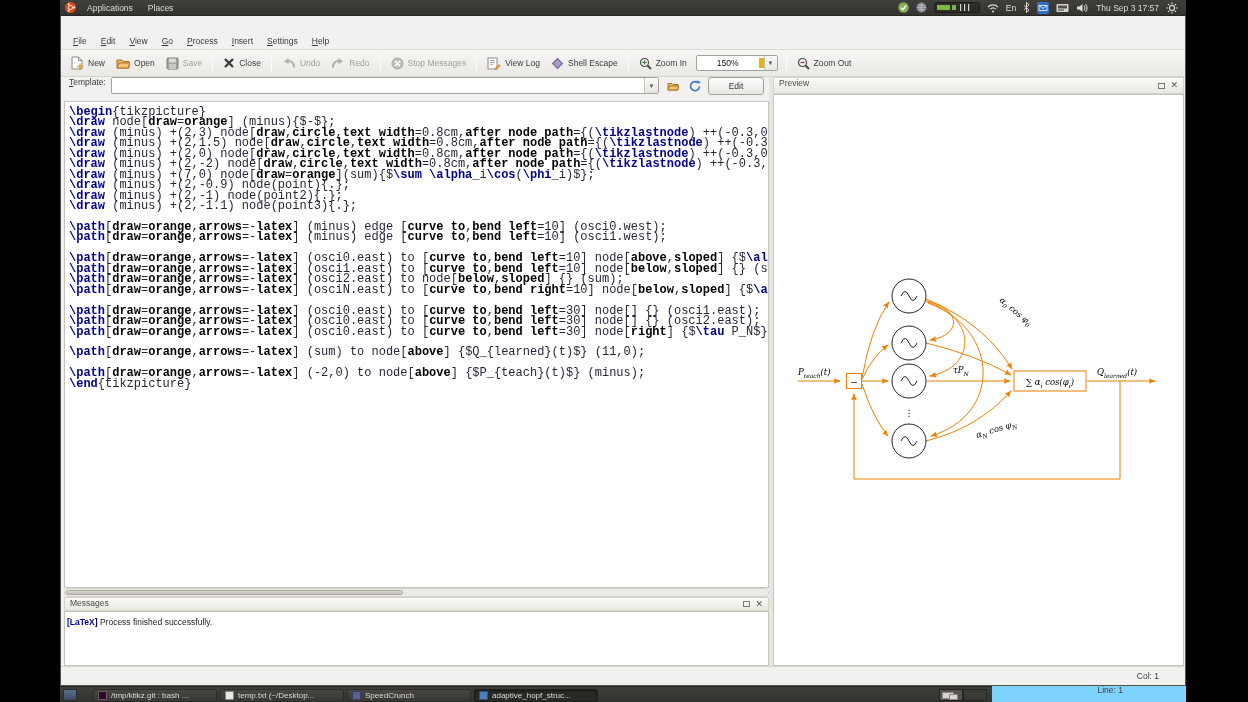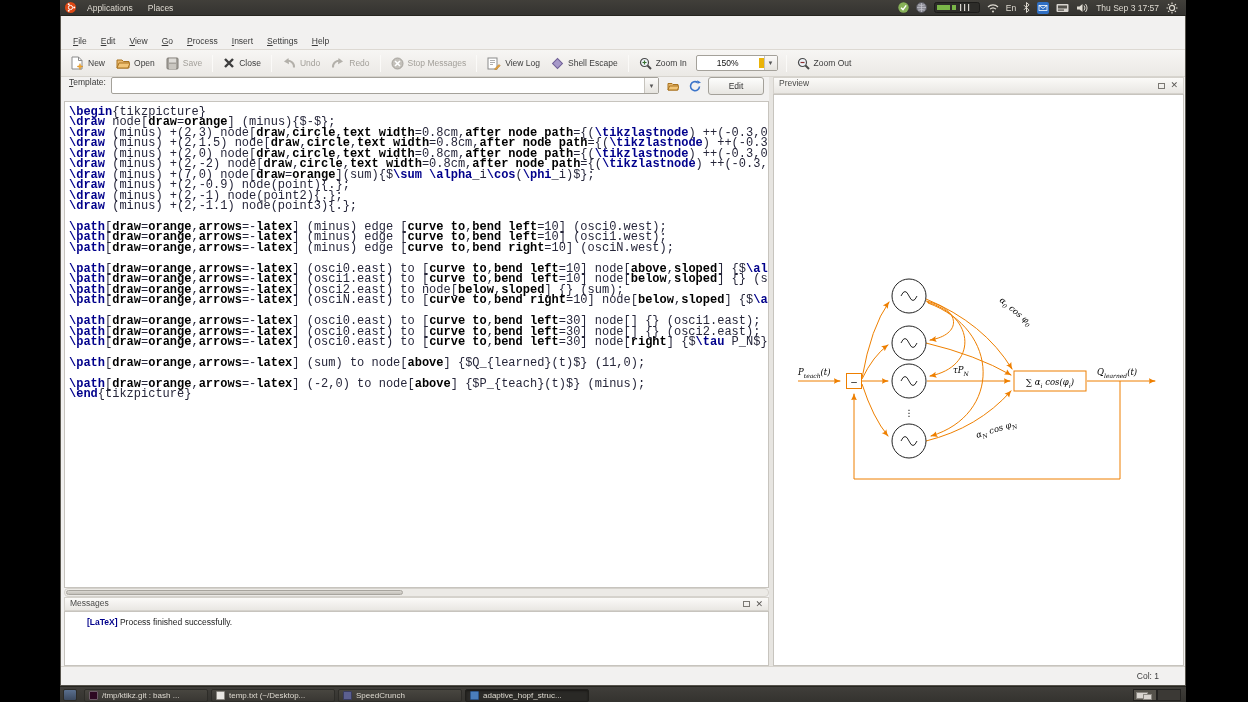--- a/index.html
+++ b/index.html
@@ -73,42 +73,42 @@
   
   .dock-header{position:absolute;display:flex;gap:4px;
     background:linear-gradient(#fbfaf8,#e9e7e3);border:1px solid #d5d2cc;
     font-size:8.5px;color:#4a4a48;padding:0 5px}
   .dock-icons{margin-left:auto;display:flex;align-items:center;gap:5px}
   .float-glyph{width:7px;height:6px;border:1px solid #7b7873;display:inline-block}
   .close-glyph{font-size:9px;line-height:7px;color:#5a5855}
 
   .messages-header{left:3px;top:581px;width:705px;height:14px}
   .messages-body{position:absolute;left:3px;top:595px;width:705px;height:55px;background:#fff;
-    border:1px solid #c7c4be;font-size:8.5px;color:#1c1c1c;padding:5px 22px}
+    border:1px solid #c7c4be;font-size:8.5px;color:#1c1c1c;padding:5px 2px}
   .msg-tag{color:#00008b;font-weight:bold}
 
   .splitter{position:absolute;left:708px;top:61px;width:4px;height:589px;background:#e7e5e1}
 
   
   .preview-dock{position:absolute;left:712px;top:61px;width:411px;height:589px}
   .preview-header{left:0;top:0;width:411px;height:17px}
   .preview-body{position:absolute;left:0;top:17px;width:411px;height:572px;background:#fff;
     border:1px solid #c7c4be}
   .preview-body svg{position:absolute;left:0;top:0}
   .mathtext{font-family:"DejaVu Serif","Liberation Serif",serif;font-style:italic;fill:#000}
 
   
   .statusbar{position:absolute;left:0;top:650px;width:100%;height:18px;background:#f2f1f0;
     border-top:1px solid #d7d4ce;font-size:8.5px;color:#3c3c3c}
   .status-line{position:absolute;right:62px;top:18px}
   .status-col{position:absolute;right:26px;top:4px}
 
   
-  .taskbar{position:absolute;left:0;top:686px;width:1126px;height:16px;
-    background:linear-gradient(#403e3a,#33322e);display:flex;align-items:center;gap:7px;
+  .taskbar{position:absolute;left:0;top:686px;width:932px;height:16px;
+    background:linear-gradient(#403e3a,#33322e);display:flex;align-items:center;gap:16px;
     color:#dfdbd2;font-size:8px;padding:8px 3px;border-top:1px solid #26251f}
   .show-desktop{width:14px;height:12px;border:1px solid #2b2a26;border-radius:2px;
     background:linear-gradient(#5a6f8e,#3c4a60)}
   .task-item{display:flex;align-items:center;gap:4px;height:13px;width:124px;padding:0 4px;
     border:1px solid #2d2c28;border-radius:2px;background:linear-gradient(#494archive 741,#3a3834)}
   .task-item{background:linear-gradient(#484640,#393733)}
   .task-item.active{background:#2a2926;box-shadow:inset 0 1px 2px #191815;border-color:#201f1c}
   .task-icon{width:9px;height:9px;border-radius:1px;flex:0 0 auto}
   .terminal-icon{background:#2d0922;border:1px solid #6b5a66}
   .text-icon{background:#e9e7e3;border:1px solid #8a8781}
@@ -344,21 +344,20 @@
           <div class="code-line"><span class="cmd">\draw</span> (minus) +(2,1.5) node[<span class="kw">draw</span>,<span class="kw">circle</span>,<span class="kw">text width</span>=0.8cm,<span class="kw">after node path</span>={(<span class="cmd">\tikzlastnode</span>) ++(-0.3,0) sin +(0.15,0.15) cos +(0.15,-0.15) sin +(0.15,-0.15) cos +(0.15,0.15)}](osci1){};</div>
           <div class="code-line"><span class="cmd">\draw</span> (minus) +(2,0) node[<span class="kw">draw</span>,<span class="kw">circle</span>,<span class="kw">text width</span>=0.8cm,<span class="kw">after node path</span>={(<span class="cmd">\tikzlastnode</span>) ++(-0.3,0) sin +(0.15,0.15) cos +(0.15,-0.15) sin +(0.15,-0.15) cos +(0.15,0.15)}](osci2){};</div>
           <div class="code-line"><span class="cmd">\draw</span> (minus) +(2,-2) node[<span class="kw">draw</span>,<span class="kw">circle</span>,<span class="kw">text width</span>=0.8cm,<span class="kw">after node path</span>={(<span class="cmd">\tikzlastnode</span>) ++(-0.3,0) sin +(0.15,0.15) cos +(0.15,-0.15) sin +(0.15,-0.15) cos +(0.15,0.15)}](osciN){};</div>
           <div class="code-line"><span class="cmd">\draw</span> (minus) +(7,0) node[<span class="kw">draw</span>=<span class="kw">orange</span>](sum){$<span class="cmd">\sum</span> <span class="cmd">\alpha</span>_i<span class="cmd">\cos</span>(<span class="cmd">\phi</span>_i)$};</div>
           <div class="code-line"><span class="cmd">\draw</span> (minus) +(2,-0.9) node(point){.};</div>
           <div class="code-line"><span class="cmd">\draw</span> (minus) +(2,-1) node(point2){.};</div>
           <div class="code-line"><span class="cmd">\draw</span> (minus) +(2,-1.1) node(point3){.};</div>
           <div class="code-line">&nbsp;</div>
           <div class="code-line"><span class="cmd">\path</span>[<span class="kw">draw</span>=<span class="kw">orange</span>,<span class="kw">arrows</span>=-<span class="kw">latex</span>] (minus) edge [<span class="kw">curve to</span>,<span class="kw">bend left</span>=10] (osci0.west);</div>
           <div class="code-line"><span class="cmd">\path</span>[<span class="kw">draw</span>=<span class="kw">orange</span>,<span class="kw">arrows</span>=-<span class="kw">latex</span>] (minus) edge [<span class="kw">curve to</span>,<span class="kw">bend left</span>=10] (osci1.west);</div>
-          <div class="code-line"><span class="cmd">\path</span>[<span class="kw">draw</span>=<span class="kw">orange</span>,<span class="kw">arrows</span>=-<span class="kw">latex</span>] (minus) edge [<span class="kw">curve to</span>,<span class="kw">bend right</span>=10] (osciN.west);</div>
           <div class="code-line">&nbsp;</div>
           <div class="code-line"><span class="cmd">\path</span>[<span class="kw">draw</span>=<span class="kw">orange</span>,<span class="kw">arrows</span>=-<span class="kw">latex</span>] (osci0.east) to [<span class="kw">curve to</span>,<span class="kw">bend left</span>=10] node[<span class="kw">above</span>,<span class="kw">sloped</span>] {$<span class="cmd">\alpha</span>_0<span class="cmd">\cos</span><span class="cmd">\phi</span>_0$} (sum.160);</div>
           <div class="code-line"><span class="cmd">\path</span>[<span class="kw">draw</span>=<span class="kw">orange</span>,<span class="kw">arrows</span>=-<span class="kw">latex</span>] (osci1.east) to [<span class="kw">curve to</span>,<span class="kw">bend left</span>=10] node[<span class="kw">below</span>,<span class="kw">sloped</span>] {} (sum.170);</div>
           <div class="code-line"><span class="cmd">\path</span>[<span class="kw">draw</span>=<span class="kw">orange</span>,<span class="kw">arrows</span>=-<span class="kw">latex</span>] (osci2.east) to node[<span class="kw">below</span>,<span class="kw">sloped</span>] {} (sum);</div>
           <div class="code-line"><span class="cmd">\path</span>[<span class="kw">draw</span>=<span class="kw">orange</span>,<span class="kw">arrows</span>=-<span class="kw">latex</span>] (osciN.east) to [<span class="kw">curve to</span>,<span class="kw">bend right</span>=10] node[<span class="kw">below</span>,<span class="kw">sloped</span>] {$<span class="cmd">\alpha</span>_N<span class="cmd">\cos</span><span class="cmd">\phi</span>_N$} (sum.200);</div>
           <div class="code-line">&nbsp;</div>
           <div class="code-line"><span class="cmd">\path</span>[<span class="kw">draw</span>=<span class="kw">orange</span>,<span class="kw">arrows</span>=-<span class="kw">latex</span>] (osci0.east) to [<span class="kw">curve to</span>,<span class="kw">bend left</span>=30] node[] {} (osci1.east);</div>
           <div class="code-line"><span class="cmd">\path</span>[<span class="kw">draw</span>=<span class="kw">orange</span>,<span class="kw">arrows</span>=-<span class="kw">latex</span>] (osci0.east) to [<span class="kw">curve to</span>,<span class="kw">bend left</span>=30] node[] {} (osci2.east);</div>
           <div class="code-line"><span class="cmd">\path</span>[<span class="kw">draw</span>=<span class="kw">orange</span>,<span class="kw">arrows</span>=-<span class="kw">latex</span>] (osci0.east) to [<span class="kw">curve to</span>,<span class="kw">bend left</span>=30] node[<span class="kw">right</span>] {$<span class="cmd">\tau</span> P_N$} (osciN.east);</div>
           <div class="code-line">&nbsp;</div>

